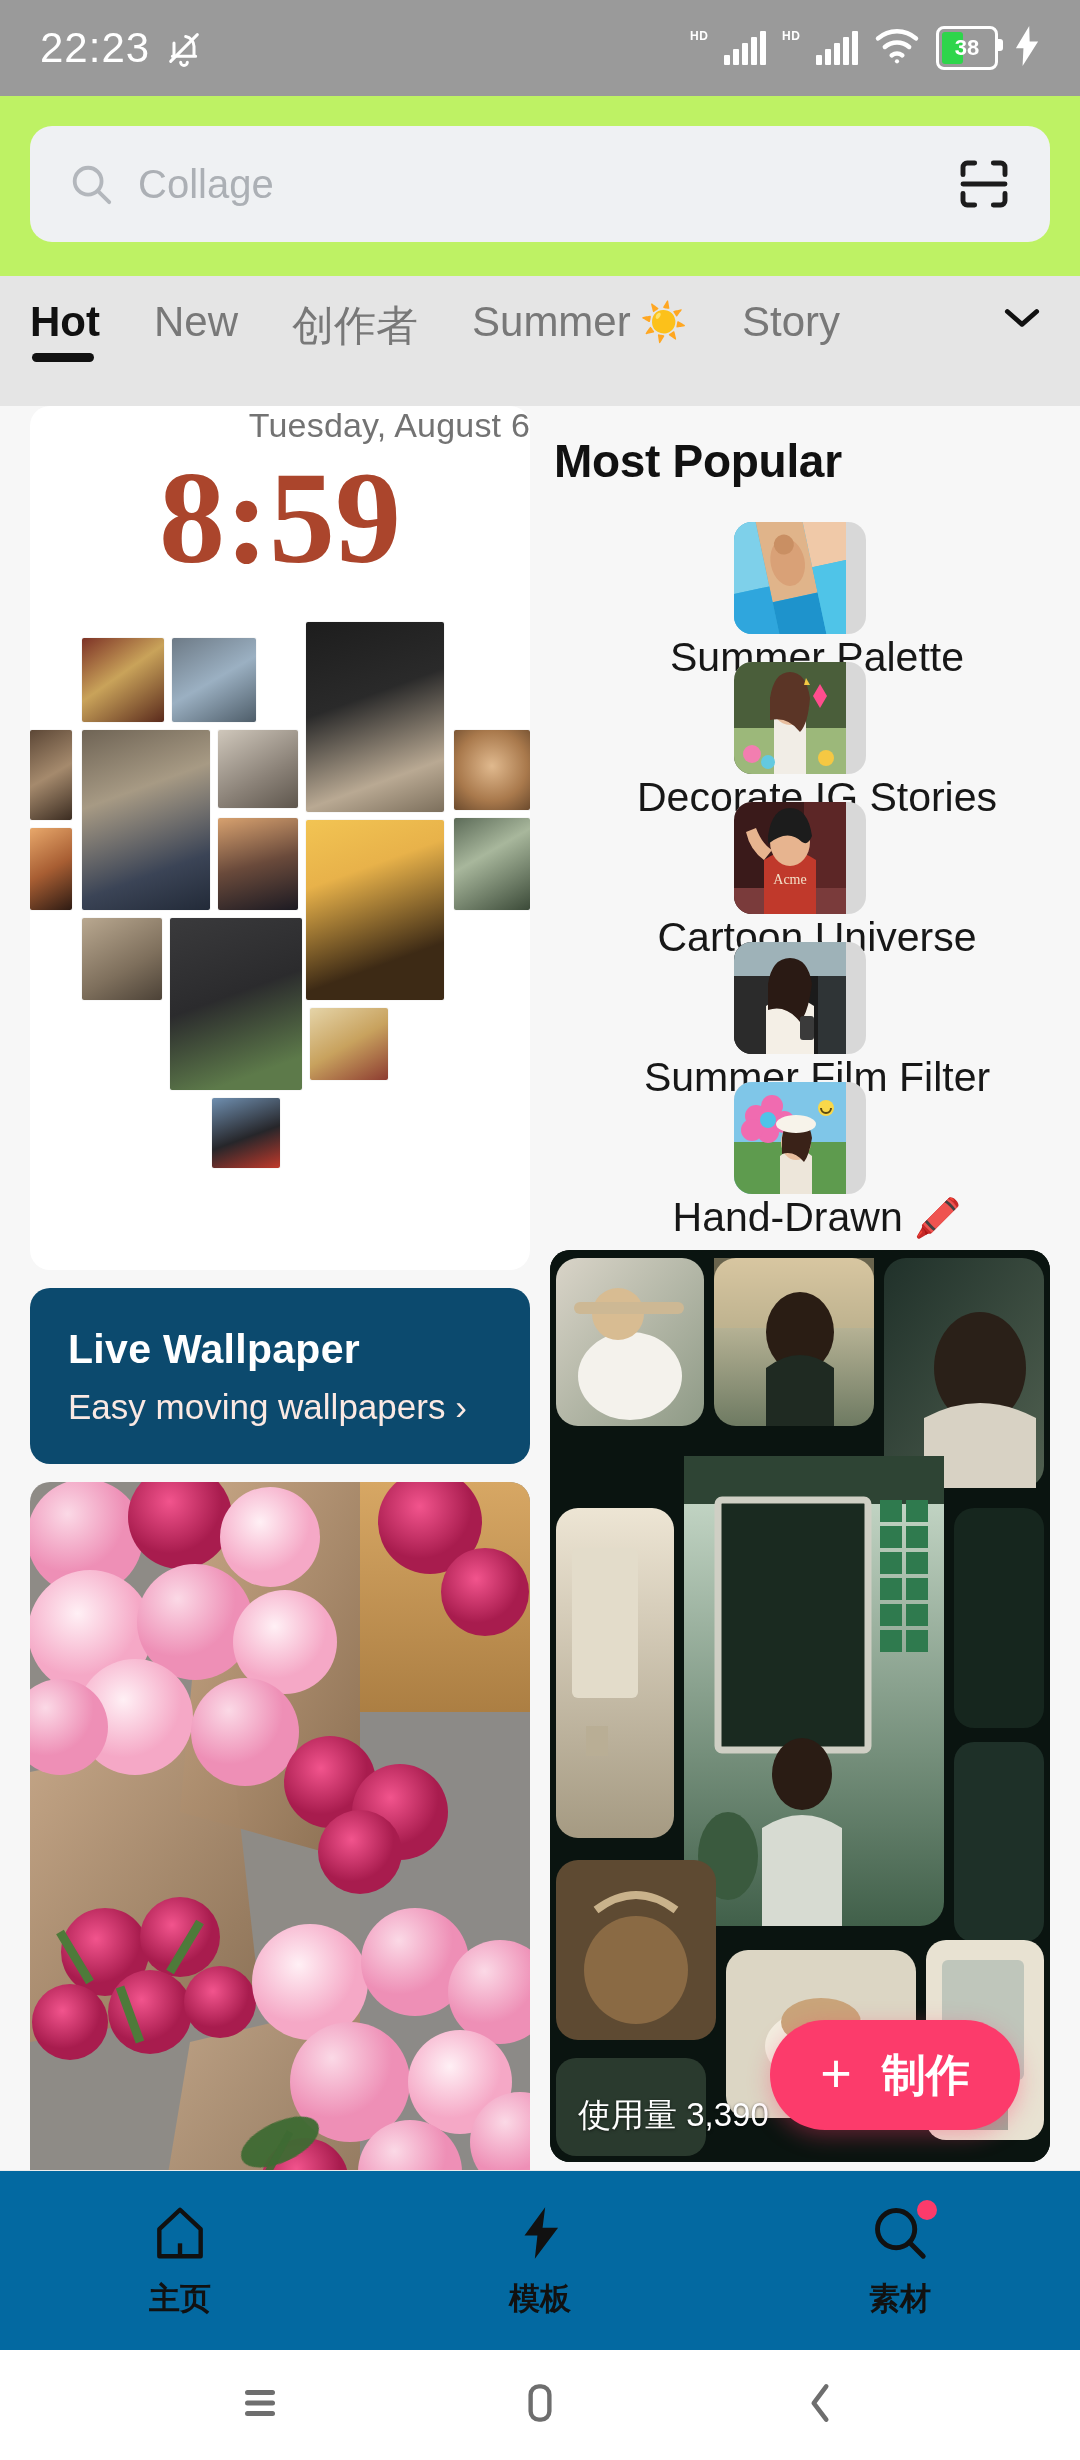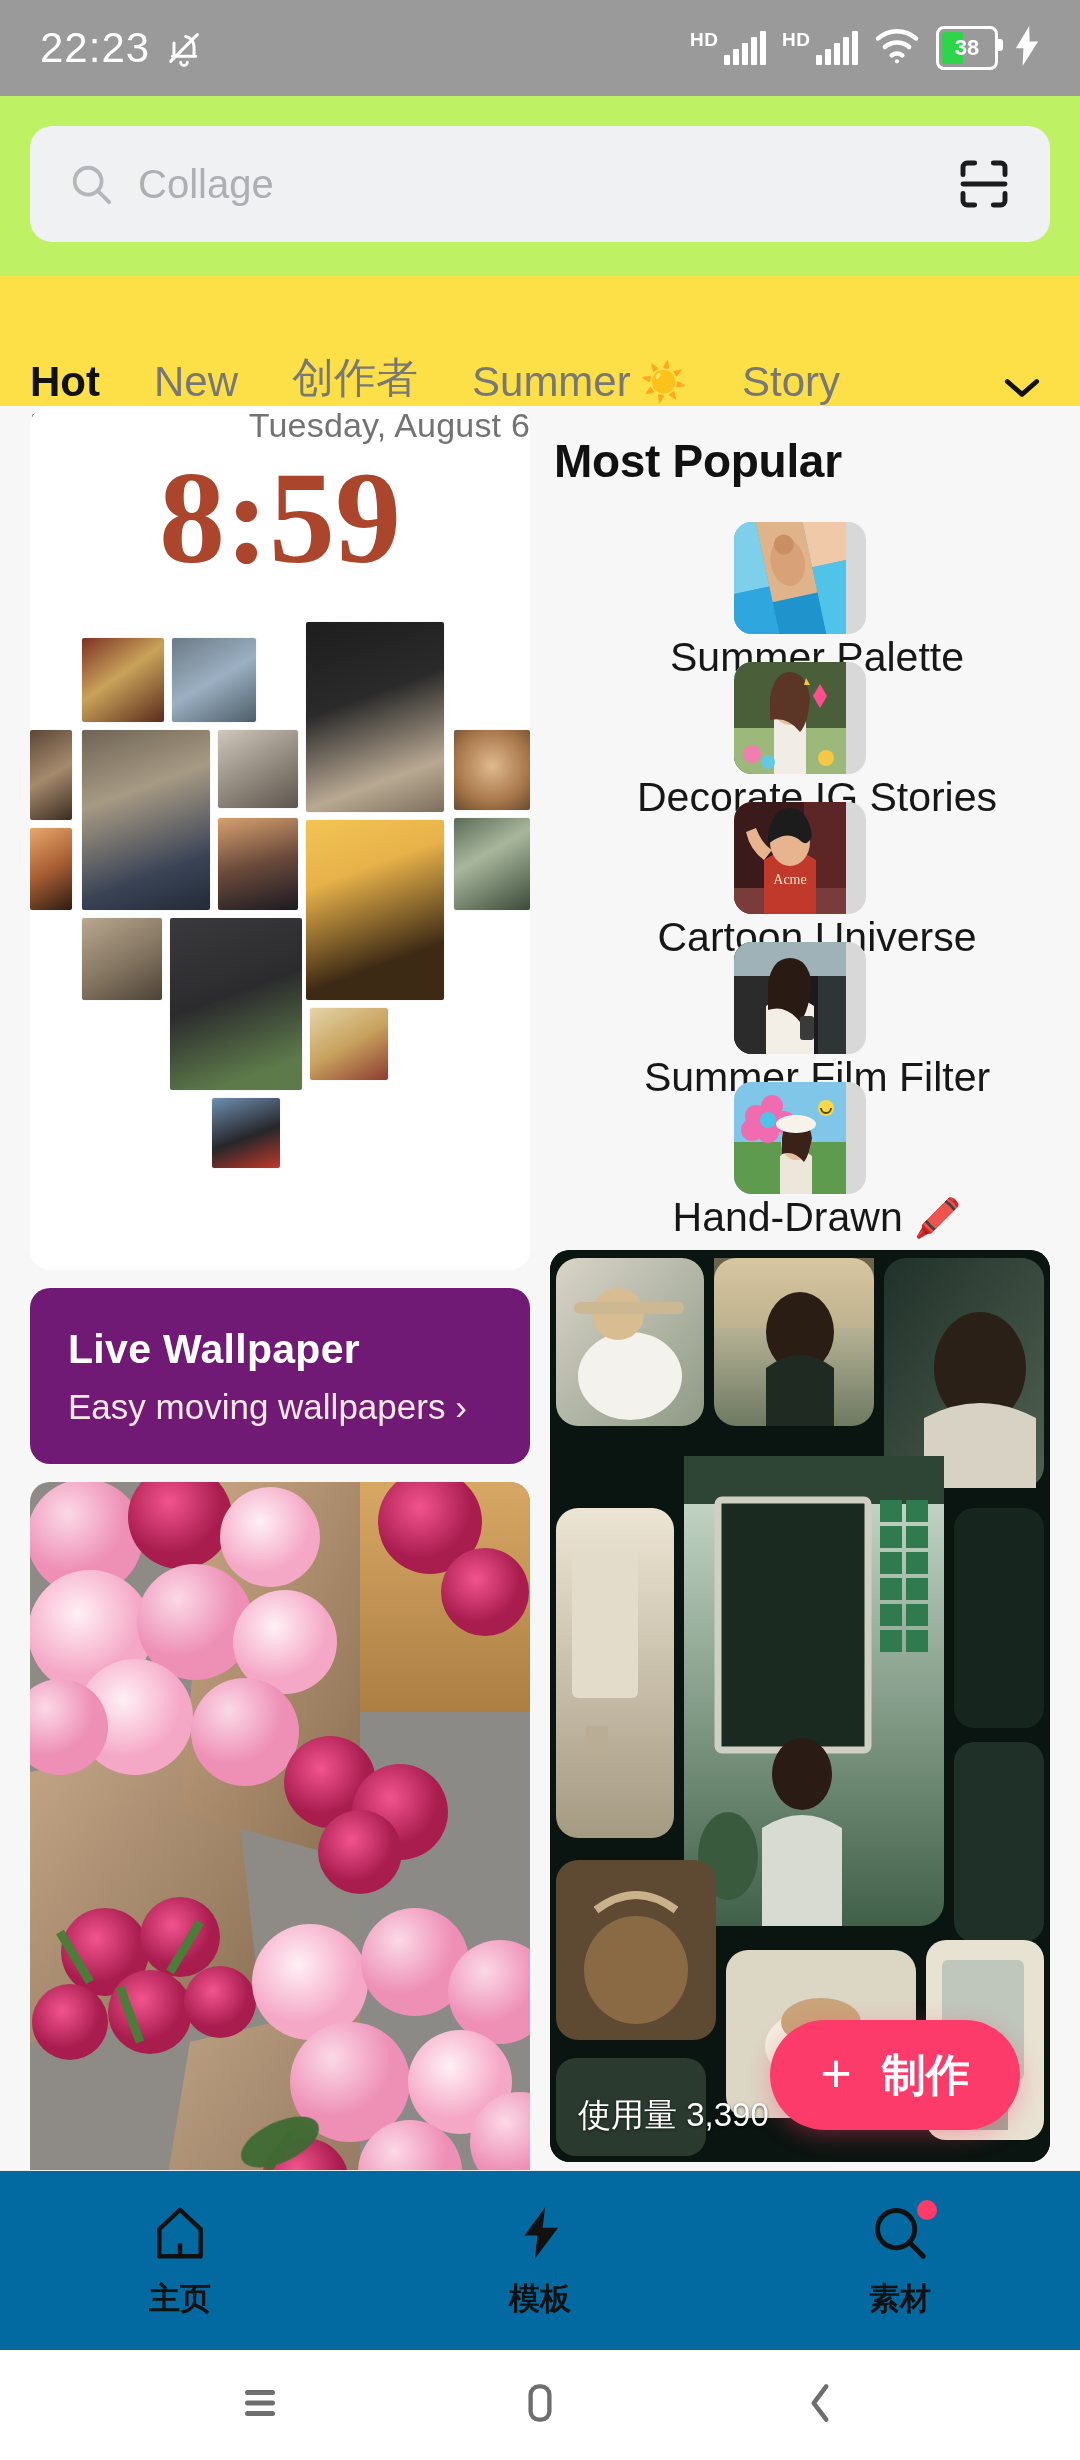--- a/index.html
+++ b/index.html
@@ -14,21 +14,21 @@
   
   .statusbar{
     position:absolute; top:0; left:0; width:1080px; height:96px;
     background:#9A9A9A; display:flex; align-items:center;
     padding:0 40px; color:#fff;
   }
   .sb-time{ font-size:42px; letter-spacing:1px; font-weight:400; }
   .sb-bell{ margin-left:14px; display:flex; align-items:center; }
   .sb-right{ margin-left:auto; display:flex; align-items:center; gap:16px; }
   .sig{ display:flex; align-items:flex-end; gap:3px; position:relative; padding-left:34px;}
-  .sig .hd{ position:absolute; left:0; top:-2px; font-size:19px; font-weight:700; letter-spacing:.5px;}
+  .sig .hd{ position:absolute; left:0; top:-2px; font-size:12px; font-weight:700; letter-spacing:.5px;}
   .sig i{ display:block; width:6px; background:#fff; border-radius:1px; }
   .sig i:nth-child(2){height:10px}.sig i:nth-child(3){height:16px}
   .sig i:nth-child(4){height:22px}.sig i:nth-child(5){height:28px}.sig i:nth-child(6){height:34px}
   .batt{
     width:62px;height:44px;border:3px solid #fff;border-radius:8px;
     position:relative;display:flex;align-items:center;padding:3px;
   }
   .batt:after{content:"";position:absolute;right:-8px;top:10px;width:5px;height:12px;background:#fff;border-radius:0 3px 3px 0;}
   .batt .fill{background:#2ED54B;height:100%;border-radius:3px;display:flex;align-items:center;justify-content:center;}
   .batt .pct{position:absolute;left:0;right:0;text-align:center;font-size:22px;font-weight:700;color:#fff;}
@@ -39,21 +39,21 @@
     position:absolute; left:30px; top:30px; width:1020px; height:116px;
     background:#EFF1F3; border-radius:22px; display:flex; align-items:center; padding:0 38px;
   }
   .s-icon{ width:46px;height:46px;flex:0 0 auto; }
   .s-ph{ font-size:40px; color:#ACB0B5; margin-left:24px; }
   .scan{ margin-left:auto; width:56px;height:56px; }
 
   
   .tabs{
     position:absolute; top:276px; left:0; width:1080px; height:130px;
-    background:#fde047; display:flex; align-items:flex-end; padding:0 30px;
+    background:#e5e5e5; display:flex; align-items:flex-start; padding:0 30px;
   }
   .tab{
     position:relative; font-size:42px; color:#787878; padding:22px 0 0 0;
     margin-right:54px; white-space:nowrap; display:flex; align-items:center; gap:10px;
   }
   .tab.active{ color:#111; font-weight:700; }
   .tab.active .ul{
     position:absolute; left:2px; bottom:-16px; width:62px; height:9px;
     background:#111; border-radius:5px;
   }
@@ -75,21 +75,21 @@
   }
   .clock-time{
     text-align:center; color:#AB452C; font-size:132px; line-height:1.08;
     font-family:"Liberation Serif", serif; font-weight:700; margin-top:2px;
   }
   .heart{ position:relative; width:500px; height:540px; margin-top:20px; }
   .ph{ position:absolute; border-radius:2px; background-size:cover; background-position:center; box-shadow:0 0 0 1px rgba(0,0,0,.03);}
 
   
   .banner{
-    margin-top:18px; height:176px; border-radius:20px; background:#701a75;
+    margin-top:18px; height:176px; border-radius:20px; background:#0c4a6e;
     padding:38px 38px 0 38px; color:#fff;
   }
   .banner-t{ font-size:41px; font-weight:700; letter-spacing:.3px; }
   .banner-s{ font-size:35px; margin-top:14px; color:#FBE9E3; }
 
   
   .flowers{ margin-top:18px; height:800px; border-radius:20px; overflow:hidden; position:relative; }
 
   
   .mp-title{ font-size:46px; font-weight:700; color:#111; margin:28px 0 0 4px; letter-spacing:-.3px;}

